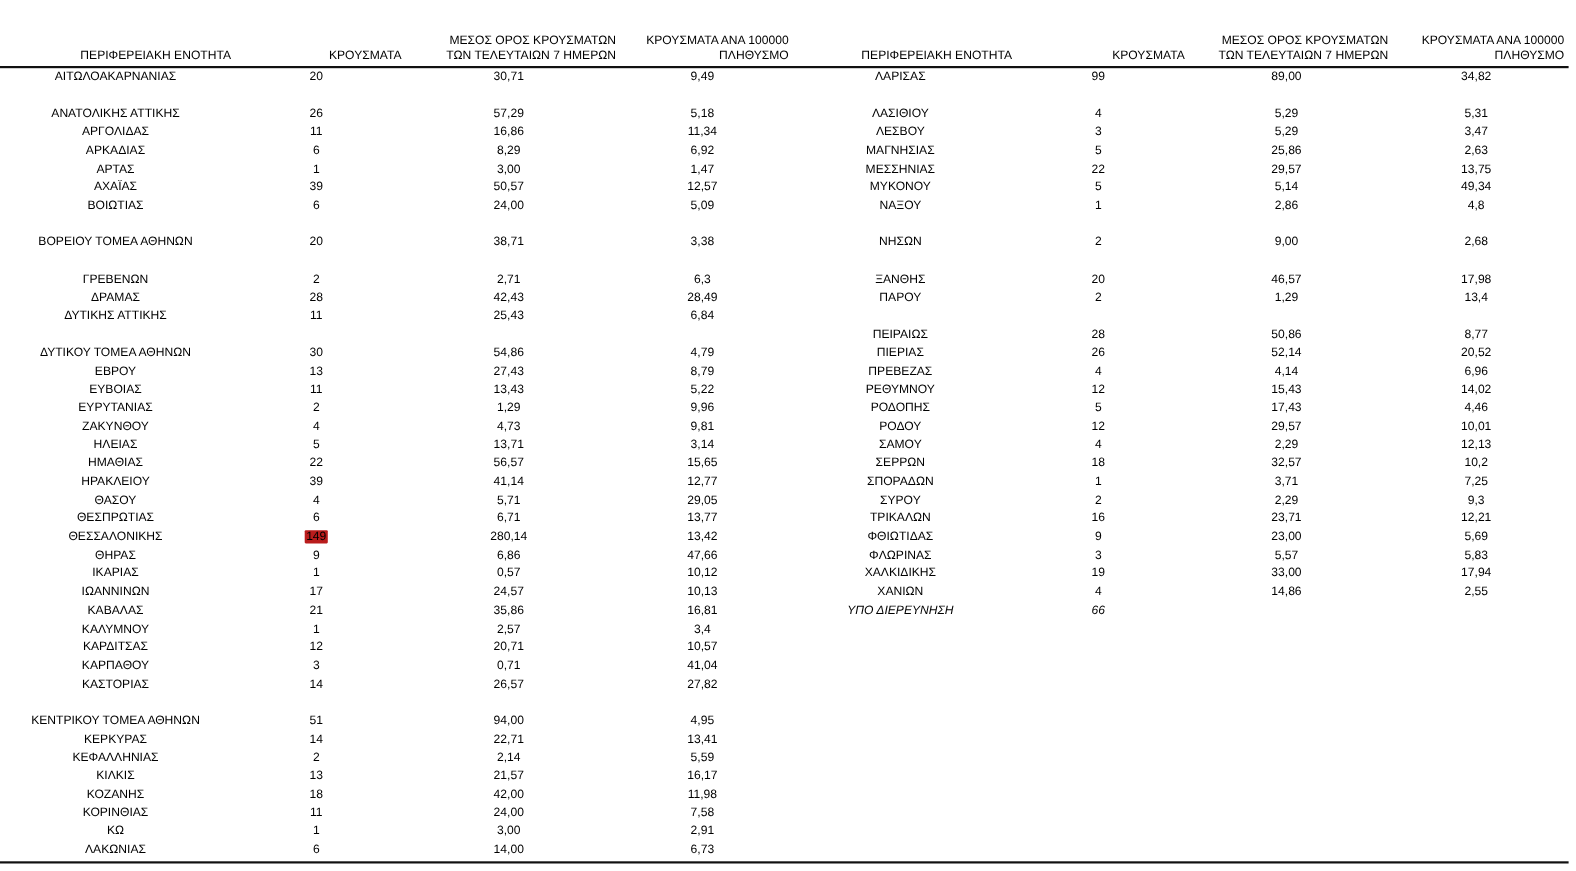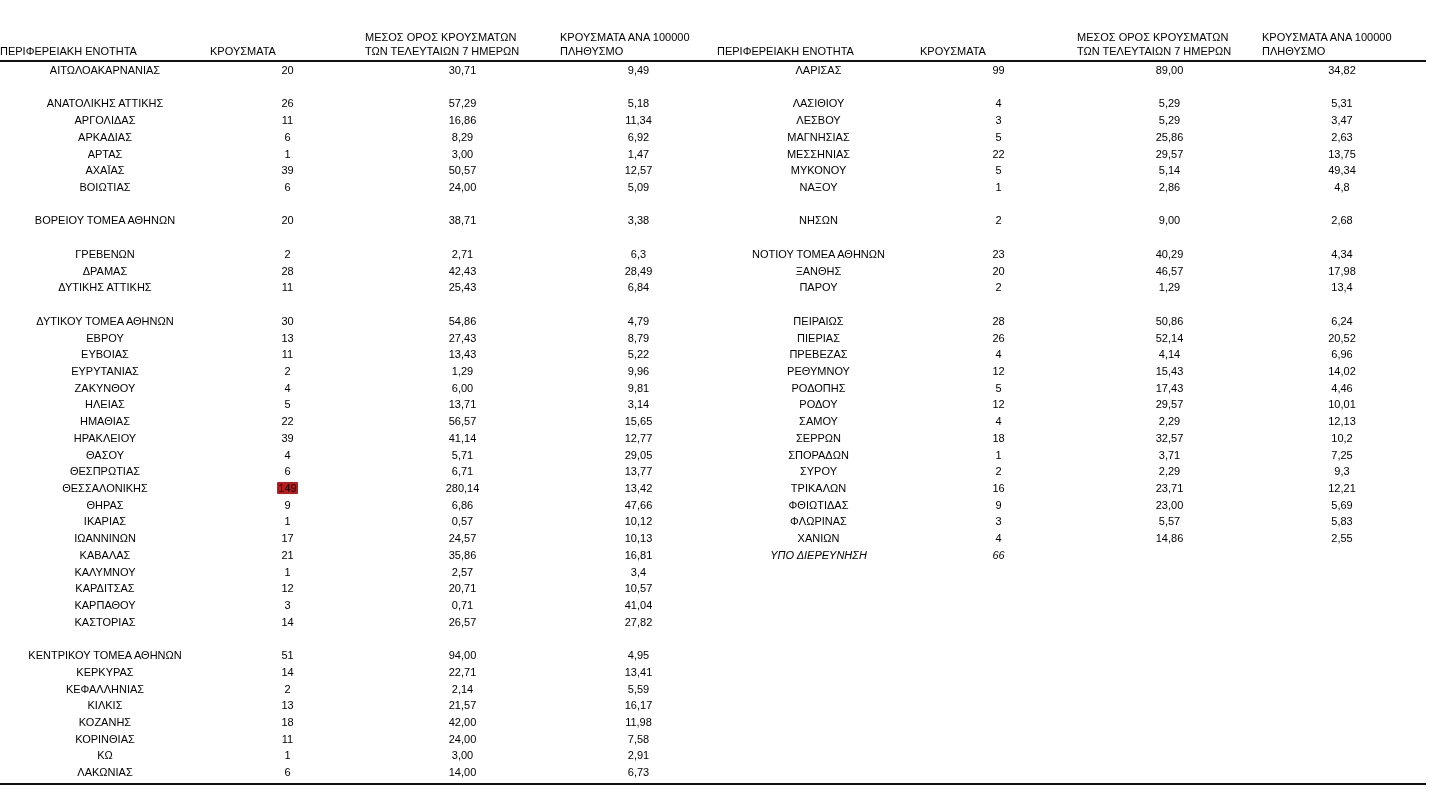--- a/index.html
+++ b/index.html
@@ -10,21 +10,21 @@
     -webkit-font-smoothing:antialiased;
   }
   .sheet{position:relative;width:1433px;height:792px;overflow:hidden;background:#fff;}
   .hdr{
     display:flex;align-items:flex-end;
     box-sizing:border-box;
     width:1426px;height:62px;
     border-bottom:2px solid #111;
   }
   .hcell{
-    text-align:left;font-size:11px;line-height:14px;padding-bottom:2px;
+    text-align:right;font-size:11px;line-height:14px;padding-bottom:2px;
     box-sizing:border-box;
   }
   .body-wrap{display:flex;align-items:flex-start;}
   .tbl{display:block;}
   .tbl.right{padding-right:0;}
   .row{display:flex;height:16.72px;line-height:16.7px;font-size:11px;}
   .row.spacer{height:16.72px;}
   .row.italic{font-style:italic;}
   .cell{text-align:center;box-sizing:border-box;white-space:nowrap;overflow:visible;}
   
@@ -165,21 +165,21 @@
         </div>
         <div class="row">
           <div class="cell l-c0">ΕΥΡΥΤΑΝΙΑΣ</div>
           <div class="cell l-c1">2</div>
           <div class="cell l-c2">1,29</div>
           <div class="cell l-c3">9,96</div>
         </div>
         <div class="row">
           <div class="cell l-c0">ΖΑΚΥΝΘΟΥ</div>
           <div class="cell l-c1">4</div>
-          <div class="cell l-c2">6,00</div>
+          <div class="cell l-c2">4,73</div>
           <div class="cell l-c3">9,81</div>
         </div>
         <div class="row">
           <div class="cell l-c0">ΗΛΕΙΑΣ</div>
           <div class="cell l-c1">5</div>
           <div class="cell l-c2">13,71</div>
           <div class="cell l-c3">3,14</div>
         </div>
         <div class="row">
           <div class="cell l-c0">ΗΜΑΘΙΑΣ</div>
@@ -355,43 +355,37 @@
         </div>
         <div class="row spacer"></div>
         <div class="row">
           <div class="cell r-c0">ΝΗΣΩΝ</div>
           <div class="cell r-c1">2</div>
           <div class="cell r-c2">9,00</div>
           <div class="cell r-c3">2,68</div>
         </div>
         <div class="row spacer"></div>
         <div class="row">
-          <div class="cell r-c0">ΝΟΤΙΟΥ ΤΟΜΕΑ ΑΘΗΝΩΝ</div>
-          <div class="cell r-c1">23</div>
-          <div class="cell r-c2">40,29</div>
-          <div class="cell r-c3">4,34</div>
-        </div>
-        <div class="row">
           <div class="cell r-c0">ΞΑΝΘΗΣ</div>
           <div class="cell r-c1">20</div>
           <div class="cell r-c2">46,57</div>
           <div class="cell r-c3">17,98</div>
         </div>
         <div class="row">
           <div class="cell r-c0">ΠΑΡΟΥ</div>
           <div class="cell r-c1">2</div>
           <div class="cell r-c2">1,29</div>
           <div class="cell r-c3">13,4</div>
         </div>
         <div class="row spacer"></div>
         <div class="row">
           <div class="cell r-c0">ΠΕΙΡΑΙΩΣ</div>
           <div class="cell r-c1">28</div>
           <div class="cell r-c2">50,86</div>
-          <div class="cell r-c3">6,24</div>
+          <div class="cell r-c3">8,77</div>
         </div>
         <div class="row">
           <div class="cell r-c0">ΠΙΕΡΙΑΣ</div>
           <div class="cell r-c1">26</div>
           <div class="cell r-c2">52,14</div>
           <div class="cell r-c3">20,52</div>
         </div>
         <div class="row">
           <div class="cell r-c0">ΠΡΕΒΕΖΑΣ</div>
           <div class="cell r-c1">4</div>
@@ -450,20 +444,26 @@
           <div class="cell r-c0">ΦΘΙΩΤΙΔΑΣ</div>
           <div class="cell r-c1">9</div>
           <div class="cell r-c2">23,00</div>
           <div class="cell r-c3">5,69</div>
         </div>
         <div class="row">
           <div class="cell r-c0">ΦΛΩΡΙΝΑΣ</div>
           <div class="cell r-c1">3</div>
           <div class="cell r-c2">5,57</div>
           <div class="cell r-c3">5,83</div>
+        </div>
+        <div class="row">
+          <div class="cell r-c0">ΧΑΛΚΙΔΙΚΗΣ</div>
+          <div class="cell r-c1">19</div>
+          <div class="cell r-c2">33,00</div>
+          <div class="cell r-c3">17,94</div>
         </div>
         <div class="row">
           <div class="cell r-c0">ΧΑΝΙΩΝ</div>
           <div class="cell r-c1">4</div>
           <div class="cell r-c2">14,86</div>
           <div class="cell r-c3">2,55</div>
         </div>
         <div class="row italic">
           <div class="cell r-c0">ΥΠΟ ΔΙΕΡΕΥΝΗΣΗ</div>
           <div class="cell r-c1">66</div>

